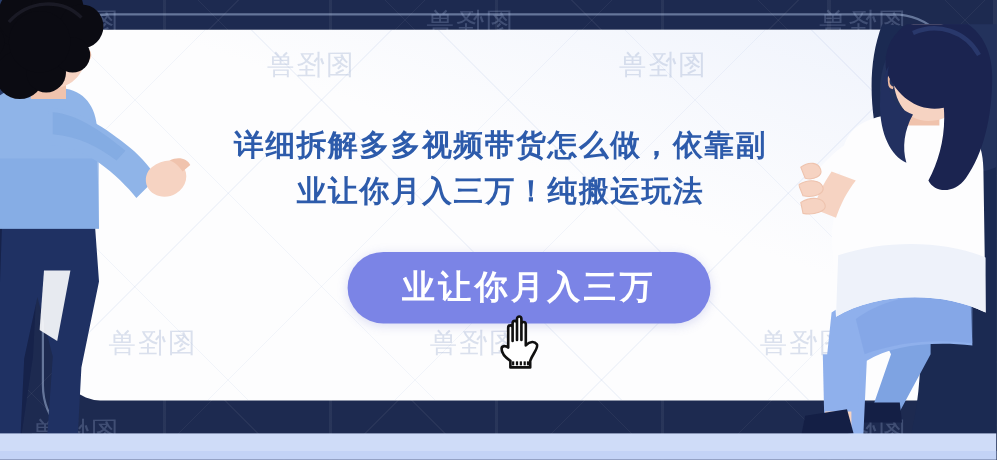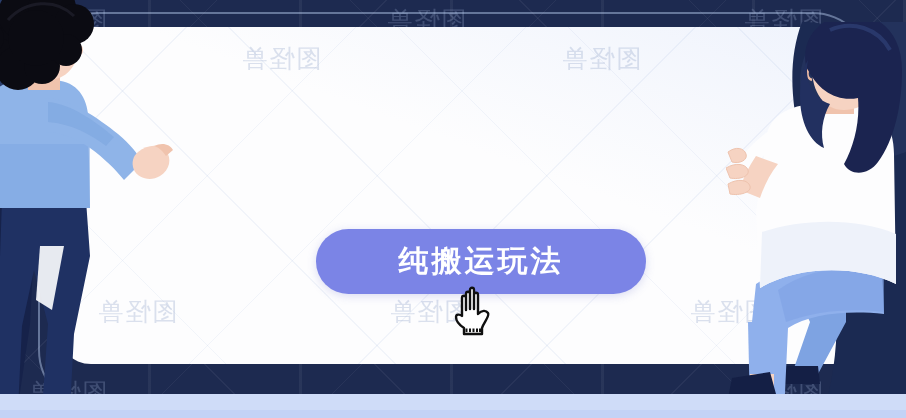--- a/index.html
+++ b/index.html
@@ -100,23 +100,27 @@
     <div class="panel-sheen"></div>
     <div class="panel-x"></div>
   </div>
 
   <span class="wm" style="left:96px;  top:295px;">图怪兽</span>
   <span class="wm" style="left:388px; top:295px;">图怪兽</span>
   <span class="wm" style="left:688px; top:295px;">图怪兽</span>
   <span class="wm" style="left:240px; top:42px;">图怪兽</span>
   <span class="wm" style="left:560px; top:42px;">图怪兽</span>
 
+  <div class="title">
+    <div>详细拆解多多视频带货怎么做，依靠副</div>
+    <div>业让你月入三万！纯搬运玩法</div>
+  </div>
 
   <button class="cta">
-    <span class="cta-label">纯搬运玩法</span>
+    <span class="cta-label">业让你月入三万</span>
   </button>
 
   <div class="cursor">
     <svg viewBox="0 0 46 52" width="46" height="52">
       <g transform="translate(2,1)">
         <path d="M10 30 L10 12 C10 9 14 9 14 12 L14 24 L14 8 C14 5 18 5 18 8 L18 23 L18 4
                  C18 1 22 1 22 4 L22 23 L22 9 C22 6 26 6 26 9 L26 28
                  C30 24 34 24 36 27 C38 30 32 36 30 42 L30 48 L12 48 L12 42
                  C6 38 4 34 4 31 C4 28 8 28 10 30 Z" fill="#ffffff" stroke="#101010" stroke-width="2.4" stroke-linejoin="round"></path>
         <g fill="#101010">

